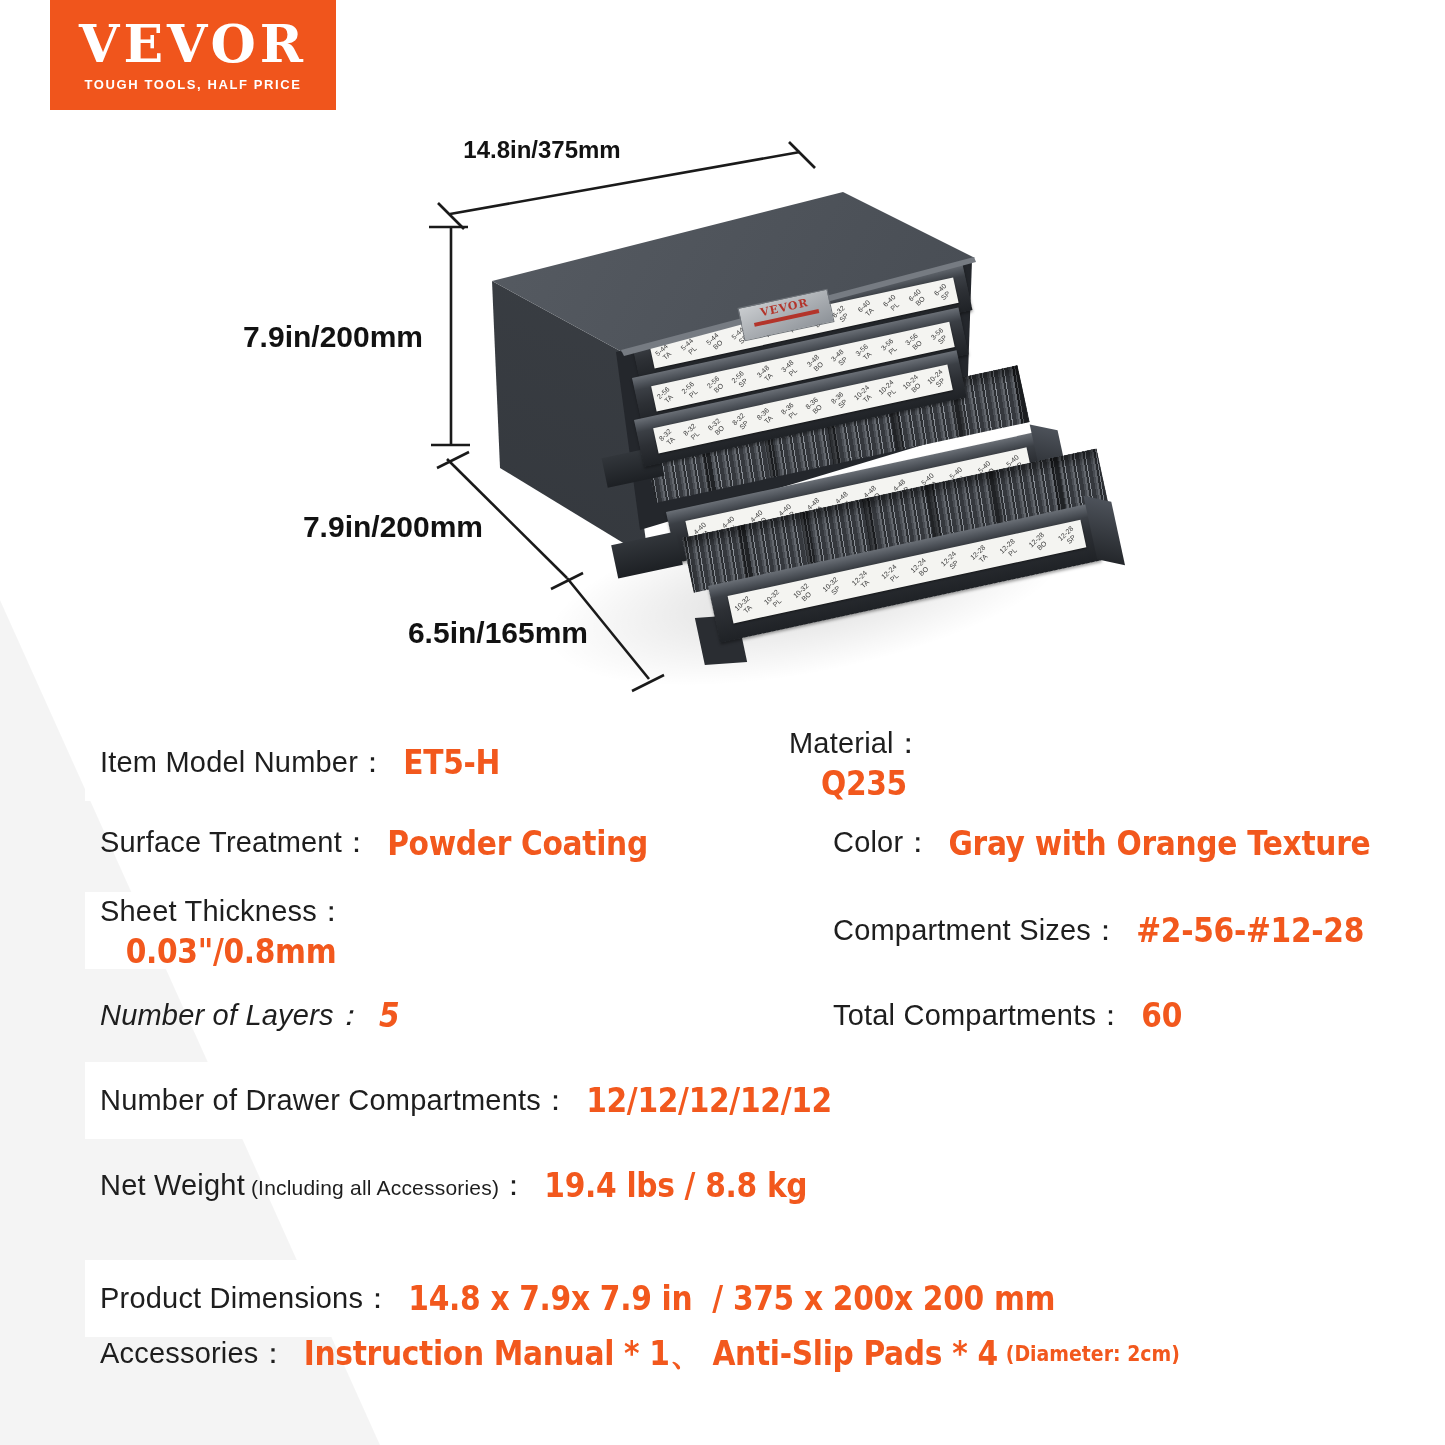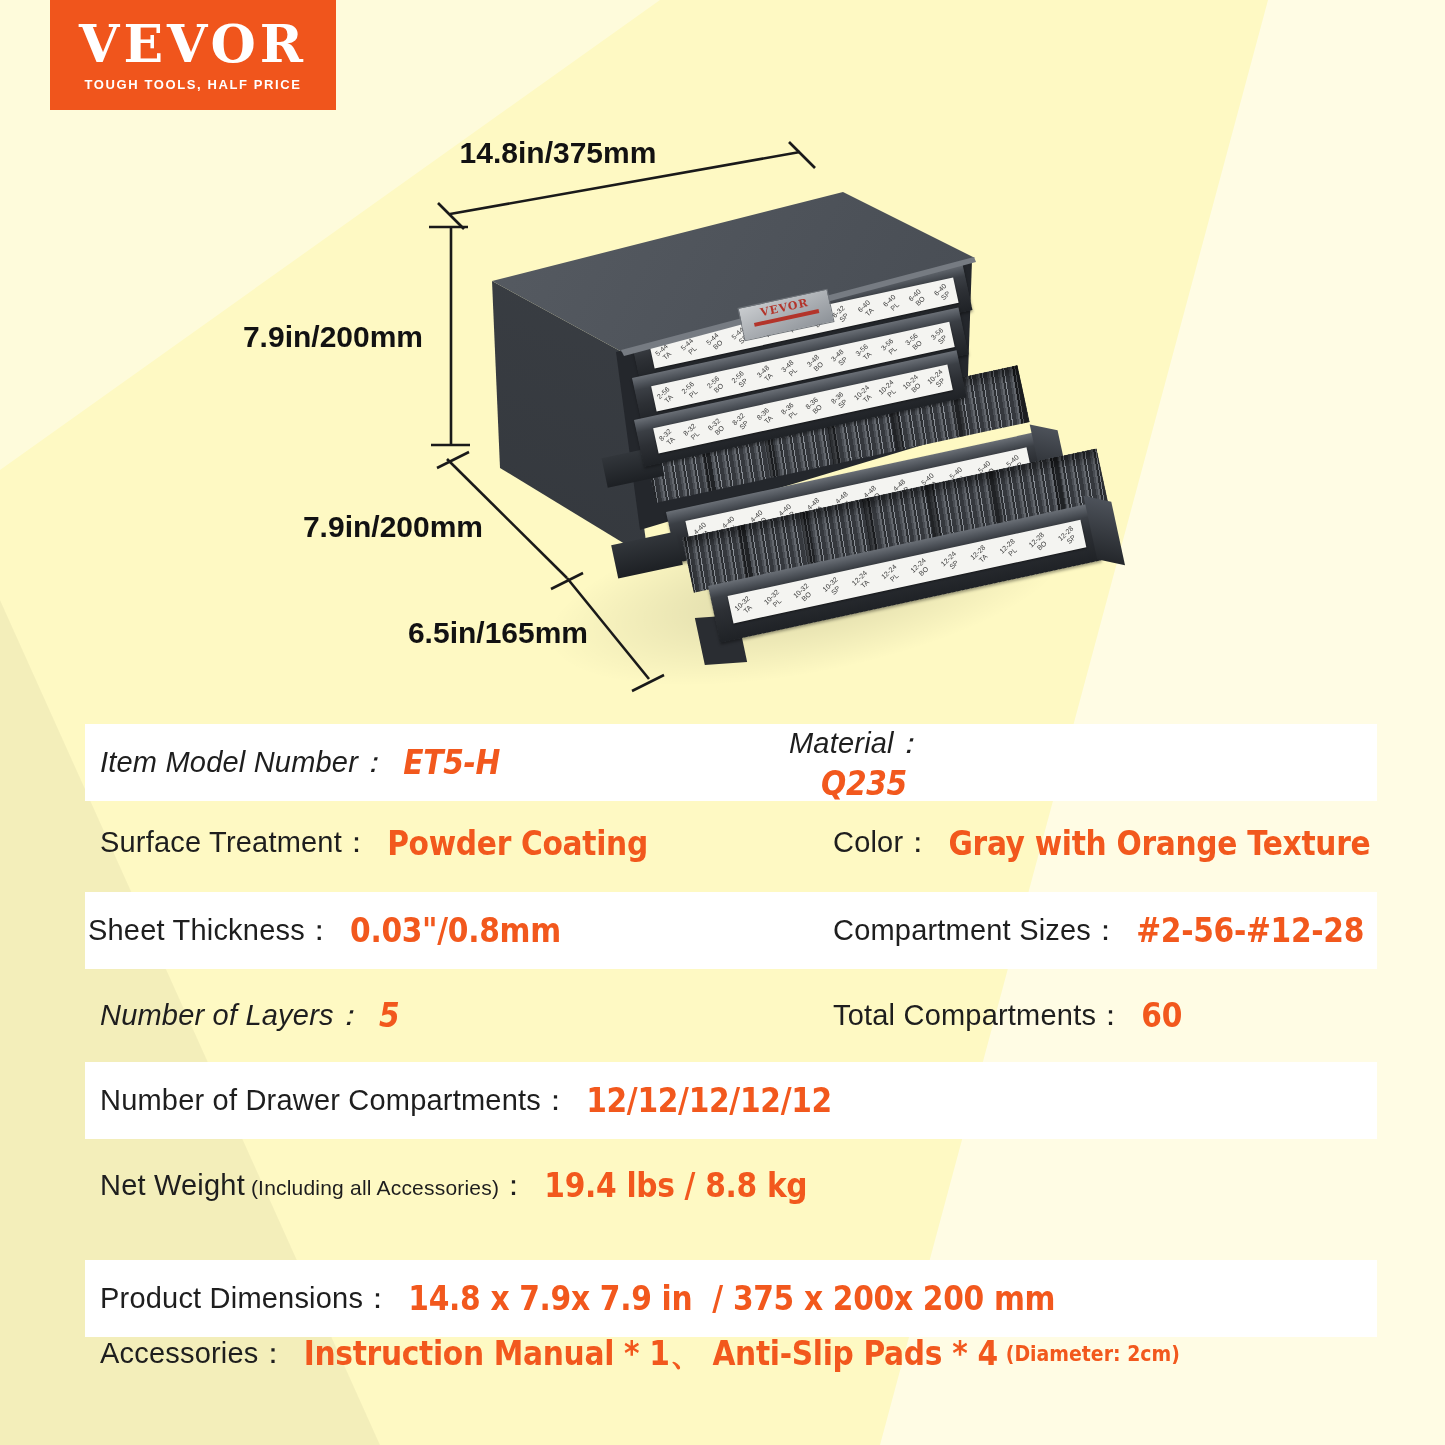--- a/index.html
+++ b/index.html
@@ -1,17 +1,17 @@
 <!DOCTYPE html>
 <html style="--accent: #f2581d; --logo-bg: #f0551c;"><head>
 <meta charset="utf-8">
 <style>
   html,body{margin:0;padding:0;background:#ecedee;}
   .canvas{position:relative;width:1445px;height:1445px;overflow:hidden;
-          background:#fef9c3;font-family:"Liberation Sans",sans-serif;}
+          background:#ffffff;font-family:"Liberation Sans",sans-serif;}
   
   .bg-wedge{position:absolute;inset:0;pointer-events:none;}
   .wedge-a{background:rgba(255,255,255,.55);
            clip-path:polygon(1268px 0px,1445px 0px,1445px 1445px,880px 1445px);}
   .wedge-b{background:rgba(255,255,255,.40);
            clip-path:polygon(0px 0px,660px 0px,0px 470px);}
   .wedge-c{background:rgba(0,0,0,.045);
            clip-path:polygon(0px 600px,380px 1445px,0px 1445px);}
   
   .logo{position:absolute;left:50px;top:0;width:286px;height:110px;background:var(--logo-bg,#f0551c);
@@ -63,21 +63,21 @@
             transform:rotate(-12deg) skewY(8deg);}
   .plate{position:absolute;left:740px;top:298px;width:92px;height:34px;transform:rotate(-12.2deg);
          background:linear-gradient(165deg,#c9cccf,#8d9298);border:1px solid #6f747a;box-sizing:border-box;}
   .plate-text{display:block;text-align:center;font-family:"DejaVu Serif",serif;font-weight:bold;
               font-size:11px;color:#b3342a;margin-top:3px;letter-spacing:1px;line-height:1;}
   .plate-line{display:block;width:66px;height:4px;background:#b3342a;margin:3px auto 0;}
   
   .dims{position:absolute;left:0;top:0;}
   .dim-label{position:absolute;font-weight:bold;font-size:30px;color:#121212;
              text-align:center;white-space:nowrap;}
-  .dl-width{left:448px;top:136px;width:220px;font-size:30px;}
+  .dl-width{left:432px;top:136px;width:220px;font-size:24px;}
   .dl-height{left:238px;top:320px;width:190px;}
   .dl-depth{left:298px;top:510px;width:190px;}
   .dl-ext{left:402px;top:616px;width:192px;}
   
   .spec-row{position:absolute;left:85px;width:1292px;}
   .spec-row.band{background:#ffffff;}
   .spec-cell{position:absolute;top:0;height:100%;display:flex;align-items:center;}
   .spec-label{font-size:29px;color:#1e1e1e;letter-spacing:0.2px;}
   .spec-label-small{font-size:21px;color:#1e1e1e;margin-left:6px;}
   .spec-value{font-family:"DejaVu Sans",sans-serif;font-stretch:condensed;font-weight:bold;
@@ -404,42 +404,42 @@
       <line x1="632" y1="691" x2="664" y2="675"></line>
     </g>
   </svg>
 
   <div class="dim-label dl-width">14.8in/375mm</div>
   <div class="dim-label dl-height">7.9in/200mm</div>
   <div class="dim-label dl-depth">7.9in/200mm</div>
   <div class="dim-label dl-ext">6.5in/165mm</div>
 
   <div class="spec-table">
-      <div class="spec-row band" style="top: 724px; height: 77px; font-style: italic;">
+      <div class="spec-row band" style="top: 724px; height: 77px;">
         <div class="spec-cell" style="left: 15px;">
           <span class="spec-label">Item Model Number：</span>
           <span class="spec-value">ET5-H</span>
         </div>
         <div class="spec-cell" style="left: 704px; flex-direction: column;">
           <span class="spec-label">Material：</span>
           <span class="spec-value">Q235</span>
         </div>
       </div>
       <div class="spec-row" style="top: 801px; height: 84px;">
         <div class="spec-cell" style="left: 15px;">
           <span class="spec-label">Surface Treatment：</span>
           <span class="spec-value">Powder Coating</span>
         </div>
         <div class="spec-cell" style="left: 748px;">
           <span class="spec-label">Color：</span>
           <span class="spec-value">Gray with Orange Texture</span>
         </div>
       </div>
       <div class="spec-row band" style="top: 892px; height: 77px;">
-        <div class="spec-cell" style="left: 3px;">
+        <div class="spec-cell" style="left: 15px; flex-direction: column;">
           <span class="spec-label">Sheet Thickness：</span>
           <span class="spec-value">0.03"/0.8mm</span>
         </div>
         <div class="spec-cell" style="left: 748px;">
           <span class="spec-label">Compartment Sizes：</span>
           <span class="spec-value">#2-56-#12-28</span>
         </div>
       </div>
       <div class="spec-row" style="top: 969px; height: 93px;">
         <div class="spec-cell" style="left: 15px; font-style: italic;">

